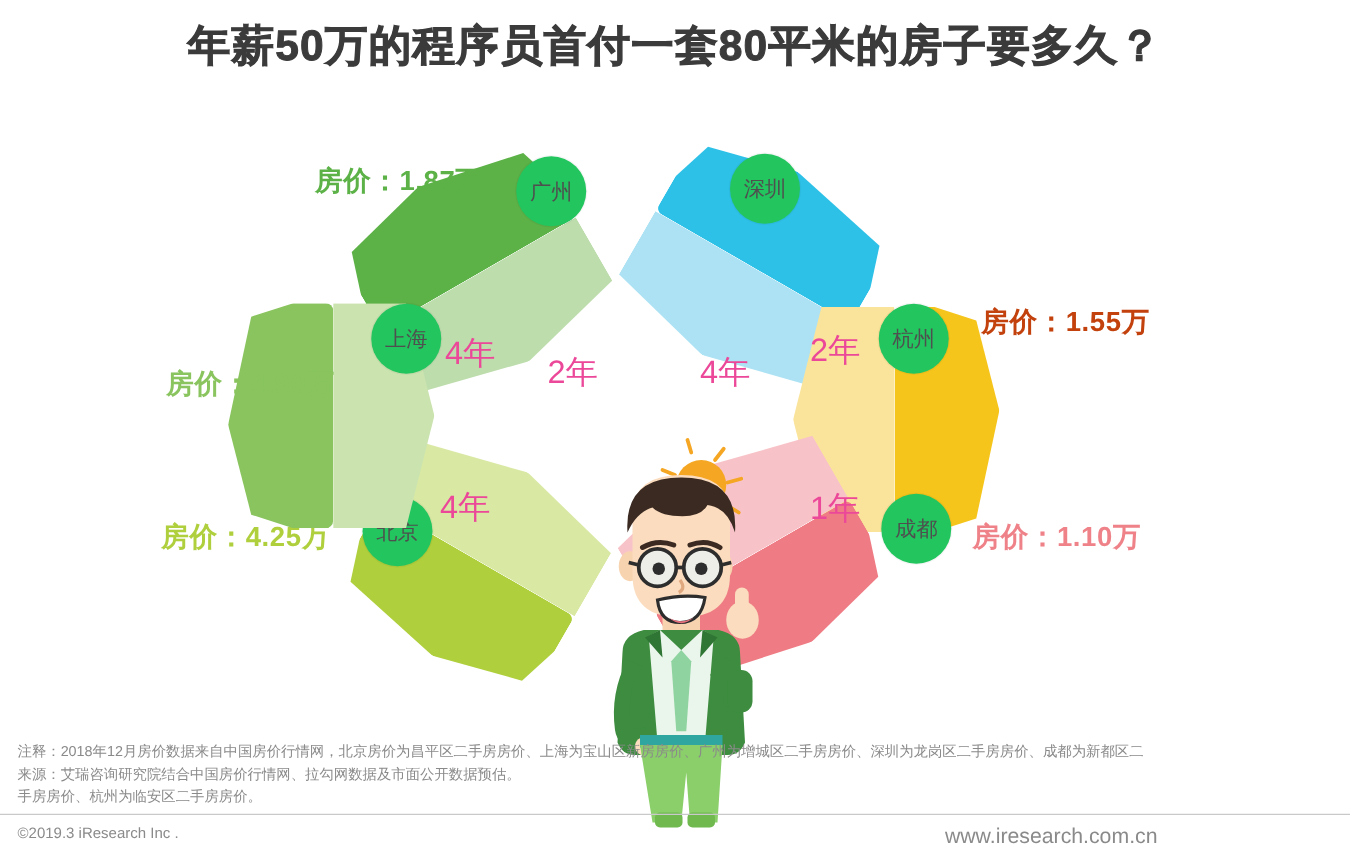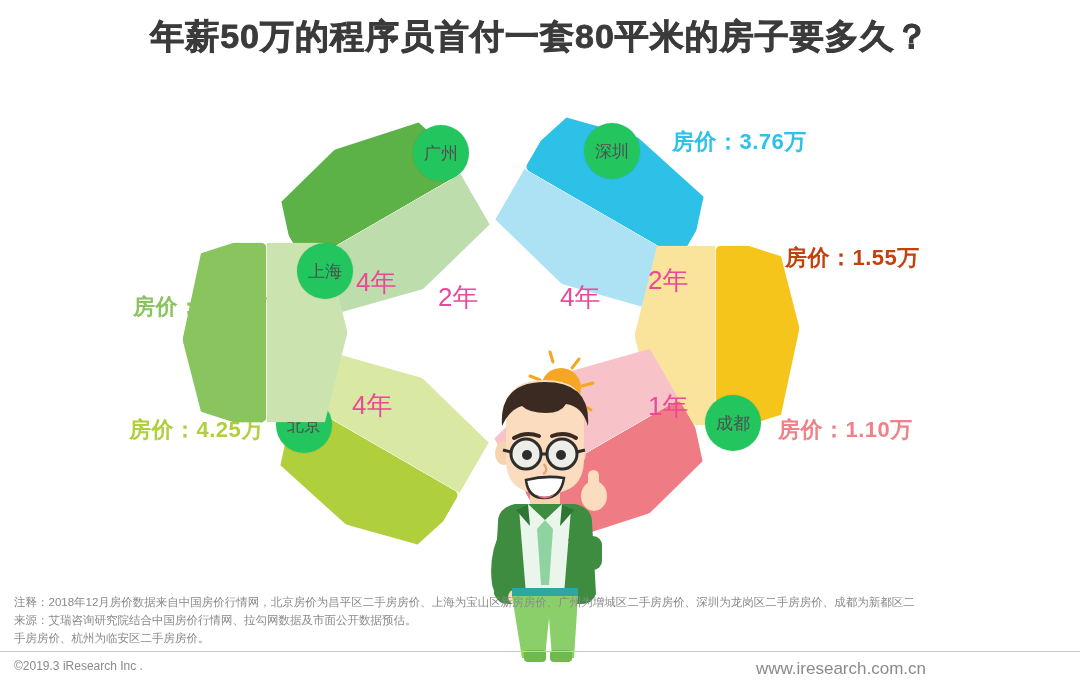--- a/index.html
+++ b/index.html
@@ -80,54 +80,57 @@
   <div class="flower">
 
     <div class="petal sh-up" style="left:292px;top:40px;transform:rotate(-30deg);">
       <div class="half top" style="background:#5CB247;"></div>
       <div class="half bot" style="background:#BEDDAD;"></div>
     </div>
     <div class="yrs" style="left:438px;top:185px;">2年</div>
     <div class="bubble" style="left:413px;top:30px;color:#4f4f4f;">
       <span>广州</span>
     </div>
+    <div class="price" style="left:252px;top:35px;color:#5CB247;">房价：1.87万</div>
 
     <div class="petal sh-up" style="left:513px;top:35px;transform:rotate(30deg);">
       <div class="half top" style="background:#2EC1E8;"></div>
       <div class="half bot" style="background:#ACE2F4;"></div>
     </div>
     <div class="yrs" style="left:560px;top:185px;">4年</div>
     <div class="bubble" style="left:584px;top:28px;">
       <span>深圳</span>
     </div>
-    <div class="price" style="left:672px;top:32px;color:#2EC1E8;">房价：3.76万</div>
 
     <div class="petal sh-up" style="left:627px;top:158px;transform:rotate(90deg);">
       <div class="half top" style="background:#F6C51C;"></div>
       <div class="half bot" style="background:#FAE49B;"></div>
     </div>
     <div class="yrs" style="left:648px;top:168px;">2年</div>
+    <div class="bubble" style="left:703px;top:148px;">
+      <span>杭州</span>
+    </div>
     <div class="price" style="left:785px;top:148px;color:#c2410c;">房价：1.55万</div>
 
     <div class="petal sh-up" style="left:512px;top:268px;transform:rotate(150deg);">
       <div class="half top" style="background:#EF7C84;"></div>
       <div class="half bot" style="background:#F8C3C8;"></div>
     </div>
     <div class="yrs" style="left:648px;top:294px;">1年</div>
     <div class="bubble" style="left:705px;top:300px;text-align:right;">
       <span>成都</span>
     </div>
     <div class="price" style="left:778px;top:320px;color:#EF8289;">房价：1.10万</div>
 
     <div class="petal sh-up" style="left:291px;top:272px;transform:rotate(-150deg);">
       <div class="half top" style="background:#AFCF3C;"></div>
       <div class="half bot" style="background:#D9E9A4;"></div>
     </div>
     <div class="yrs" style="left:352px;top:293px;">4年</div>
-    <div class="bubble" style="left:276px;top:302px;">
+    <div class="bubble" style="left:290px;top:302px;">
       <span>北京</span>
     </div>
     <div class="price" style="left:129px;top:320px;color:#AFCF3C;">房价：4.25万</div>
 
     <div class="petal sh-up" style="left:175px;top:155px;transform:rotate(-90deg);">
       <div class="half top" style="background:#89C45E;"></div>
       <div class="half bot" style="background:#CBE3AF;"></div>
     </div>
     <div class="yrs" style="left:356px;top:170px;">4年</div>
     <div class="bubble" style="left:297px;top:148px;">

